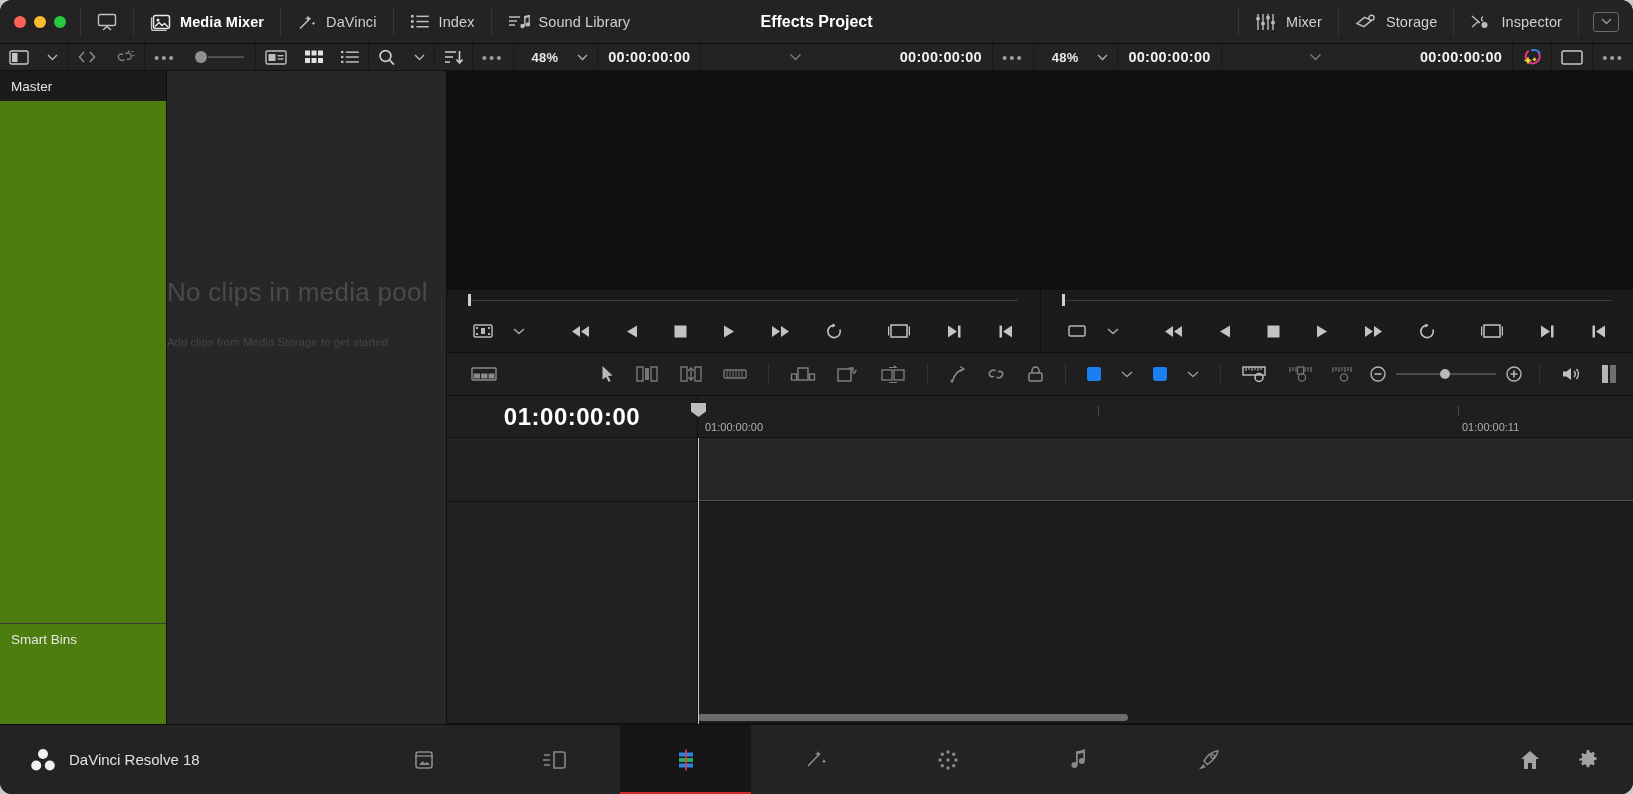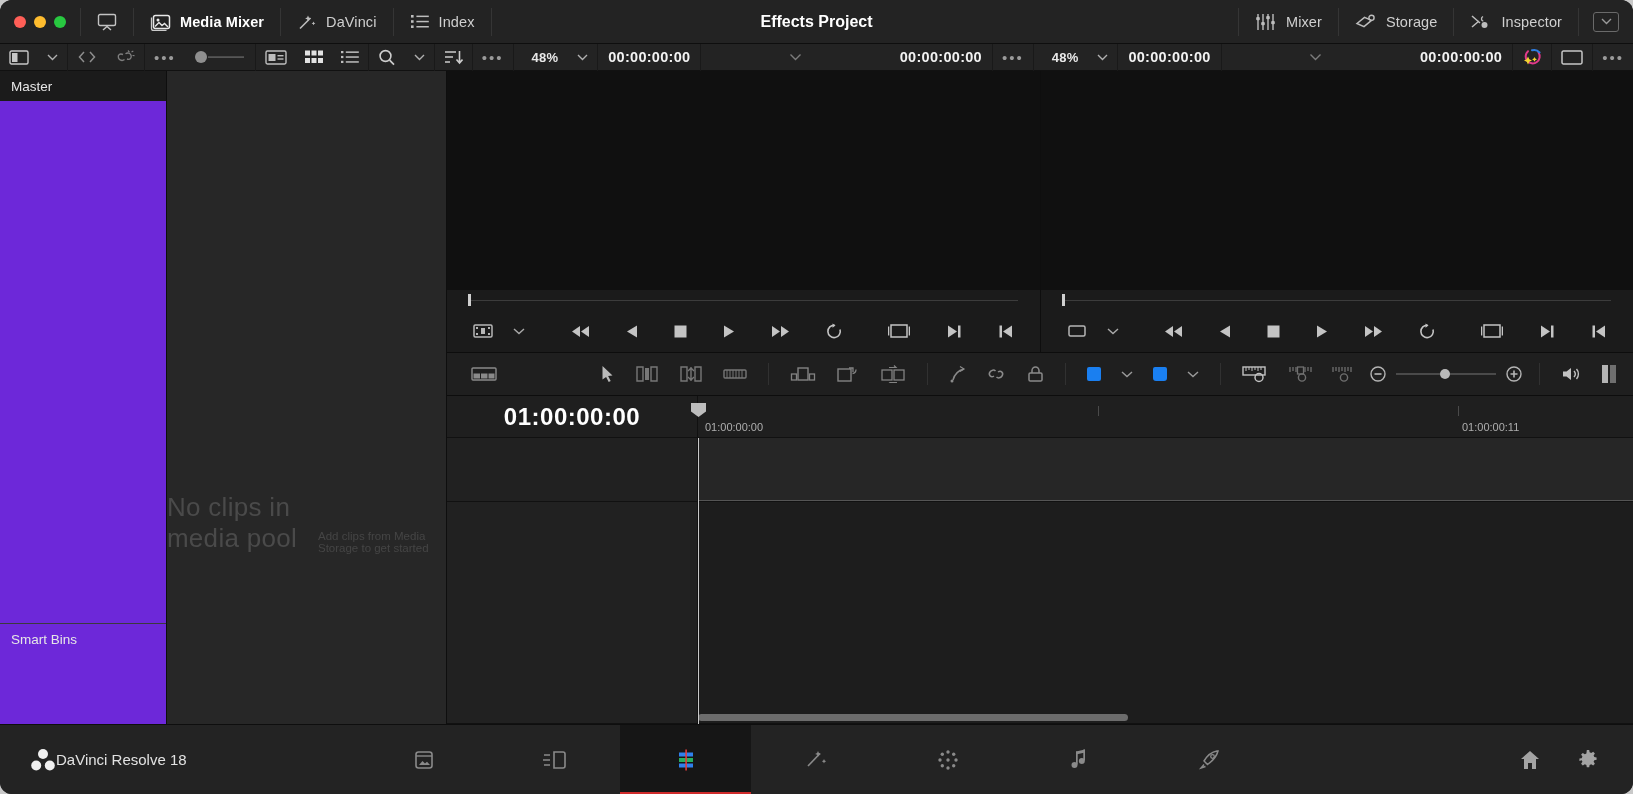--- a/index.html
+++ b/index.html
@@ -77,36 +77,36 @@
     letter-spacing: .3px; padding: 0 10px;
     font-family: "Liberation Sans", sans-serif;
   }
   .t2spacer { flex: 1; height: 27px; display:flex; align-items:center; justify-content:center;}
   .dots3 { letter-spacing: 2px; color: #9a9a9a; font-size: 15px; }
 
   
   .main { position: absolute; top: 71px; left: 0; width: 1633px; height: 653px; display: flex; }
 
   
-  .binlist { width: 171px; background: #6d28d9; border-right: 1px solid #0e0e0e; position: relative; }
+  .binlist { width: 171px; background: #4d7c0f; border-right: 1px solid #0e0e0e; position: relative; }
   .bin-master {
     height: 30px; display: flex; align-items: center; padding-left: 11px;
     background: #1b1b1b; color: #e6e6e6; font-size: 13.5px;
   }
   .bin-split { position:absolute; left:0; right:0; top:552px; height:1px; background:#3b3b3b;}
   .bin-smart {
     position: absolute; left: 0; right: 0; top: 553px; height: 30px;
     display: flex; align-items: center; padding-left: 11px;
     color: #e6e6e6; font-size: 13.5px;
   }
 
   
   .mediapool {
     width: 287px; background: #272727; border-right: 1px solid #0e0e0e;
-    display: flex; flex-direction: row; align-items: flex-end; justify-content: center;
+    display: flex; flex-direction: column; align-items: flex-start; justify-content: center;
     padding-bottom: 170px;
   }
   .mp-empty { color: #4a4a4a; font-size: 26px; letter-spacing: .3px; }
   .mp-sub { color: #454545; font-size: 11.5px; margin-top: 28px; }
 
   
   .rightcol { flex: 1; display: flex; flex-direction: column; }
   .viewers { height: 281px; display: flex; background:#1b1b1b; }
   .viewer { flex: 1; display: flex; flex-direction: column; background: #1b1b1b; }
   .viewer.src { border-right: 1px solid #0e0e0e; }
@@ -170,21 +170,21 @@
     position:absolute; left: 0; width: 430px; height: 7px;
     background: #6c6c6c; border-radius: 4px;
   }
 
   
   .bottombar {
     position: absolute; bottom: 0; left: 0; width: 1633px; height: 70px;
     background: #232323; display: flex; align-items: center;
     border-top: 1px solid #0e0e0e;
   }
-  .brand { display: flex; align-items: center; padding-left: 30px; }
+  .brand { display: flex; align-items: center; gap: 13px; padding-left: 30px; }
   .brand-txt { color: #e2e2e2; font-size: 15px; }
   .pages { position: absolute; left: 0; right: 0; display: flex; justify-content: center; gap: 0; }
   .page {
     width: 131px; height: 70px; display: flex; align-items: center; justify-content: center;
     position: relative; color: #8a8a8a;
   }
   .page.active { background: #161616; }
   .page.active::after {
     content: ""; position: absolute; bottom: 0; left: 0; right: 0;
     height: 3px; background: #cf2b2b;
@@ -249,20 +249,37 @@
               <rect x="6.4" y="2.6" width="12.4" height="1.5"></rect>
               <rect x="6.4" y="7.8" width="12.4" height="1.5"></rect>
               <rect x="6.4" y="13" width="12.4" height="1.5"></rect>
             </g>
           </svg>
       </span>
       <span>Index</span>
     </div>
     <div class="tb-sep"></div>
 
+    <div class="tb-btn">
+      <span class="ic">
+        <svg width="22" height="18" viewBox="0 0 22 18">
+            <g stroke="#bdbdbd" stroke-width="1.5" fill="none">
+              <path d="M1 4h11M1 8h8M1 12h6"></path>
+            </g>
+            <g fill="#bdbdbd">
+              <circle cx="14.5" cy="13" r="2.2"></circle>
+              <circle cx="20" cy="11.4" r="2.2"></circle>
+              <rect x="16.1" y="3" width="1.5" height="10.2"></rect>
+              <rect x="20.6" y="2" width="1.2" height="9.4"></rect>
+              <path d="M16.1 3l5.7-1.3v2.4L16.1 5.4z"></path>
+            </g>
+          </svg>
+      </span>
+      <span>Sound Library</span>
+    </div>
 
     <div class="tb-title">Effects Project</div>
 
     <div class="tb-right">
       <div class="tb-sep"></div>
       <div class="tb-btn">
         <span class="ic">
           <svg width="22" height="18" viewBox="0 0 22 18">
               <g stroke="#bdbdbd" stroke-width="1.4">
                 <path d="M3 1v16M8 1v16M13 1v16M18 1v16"></path>

